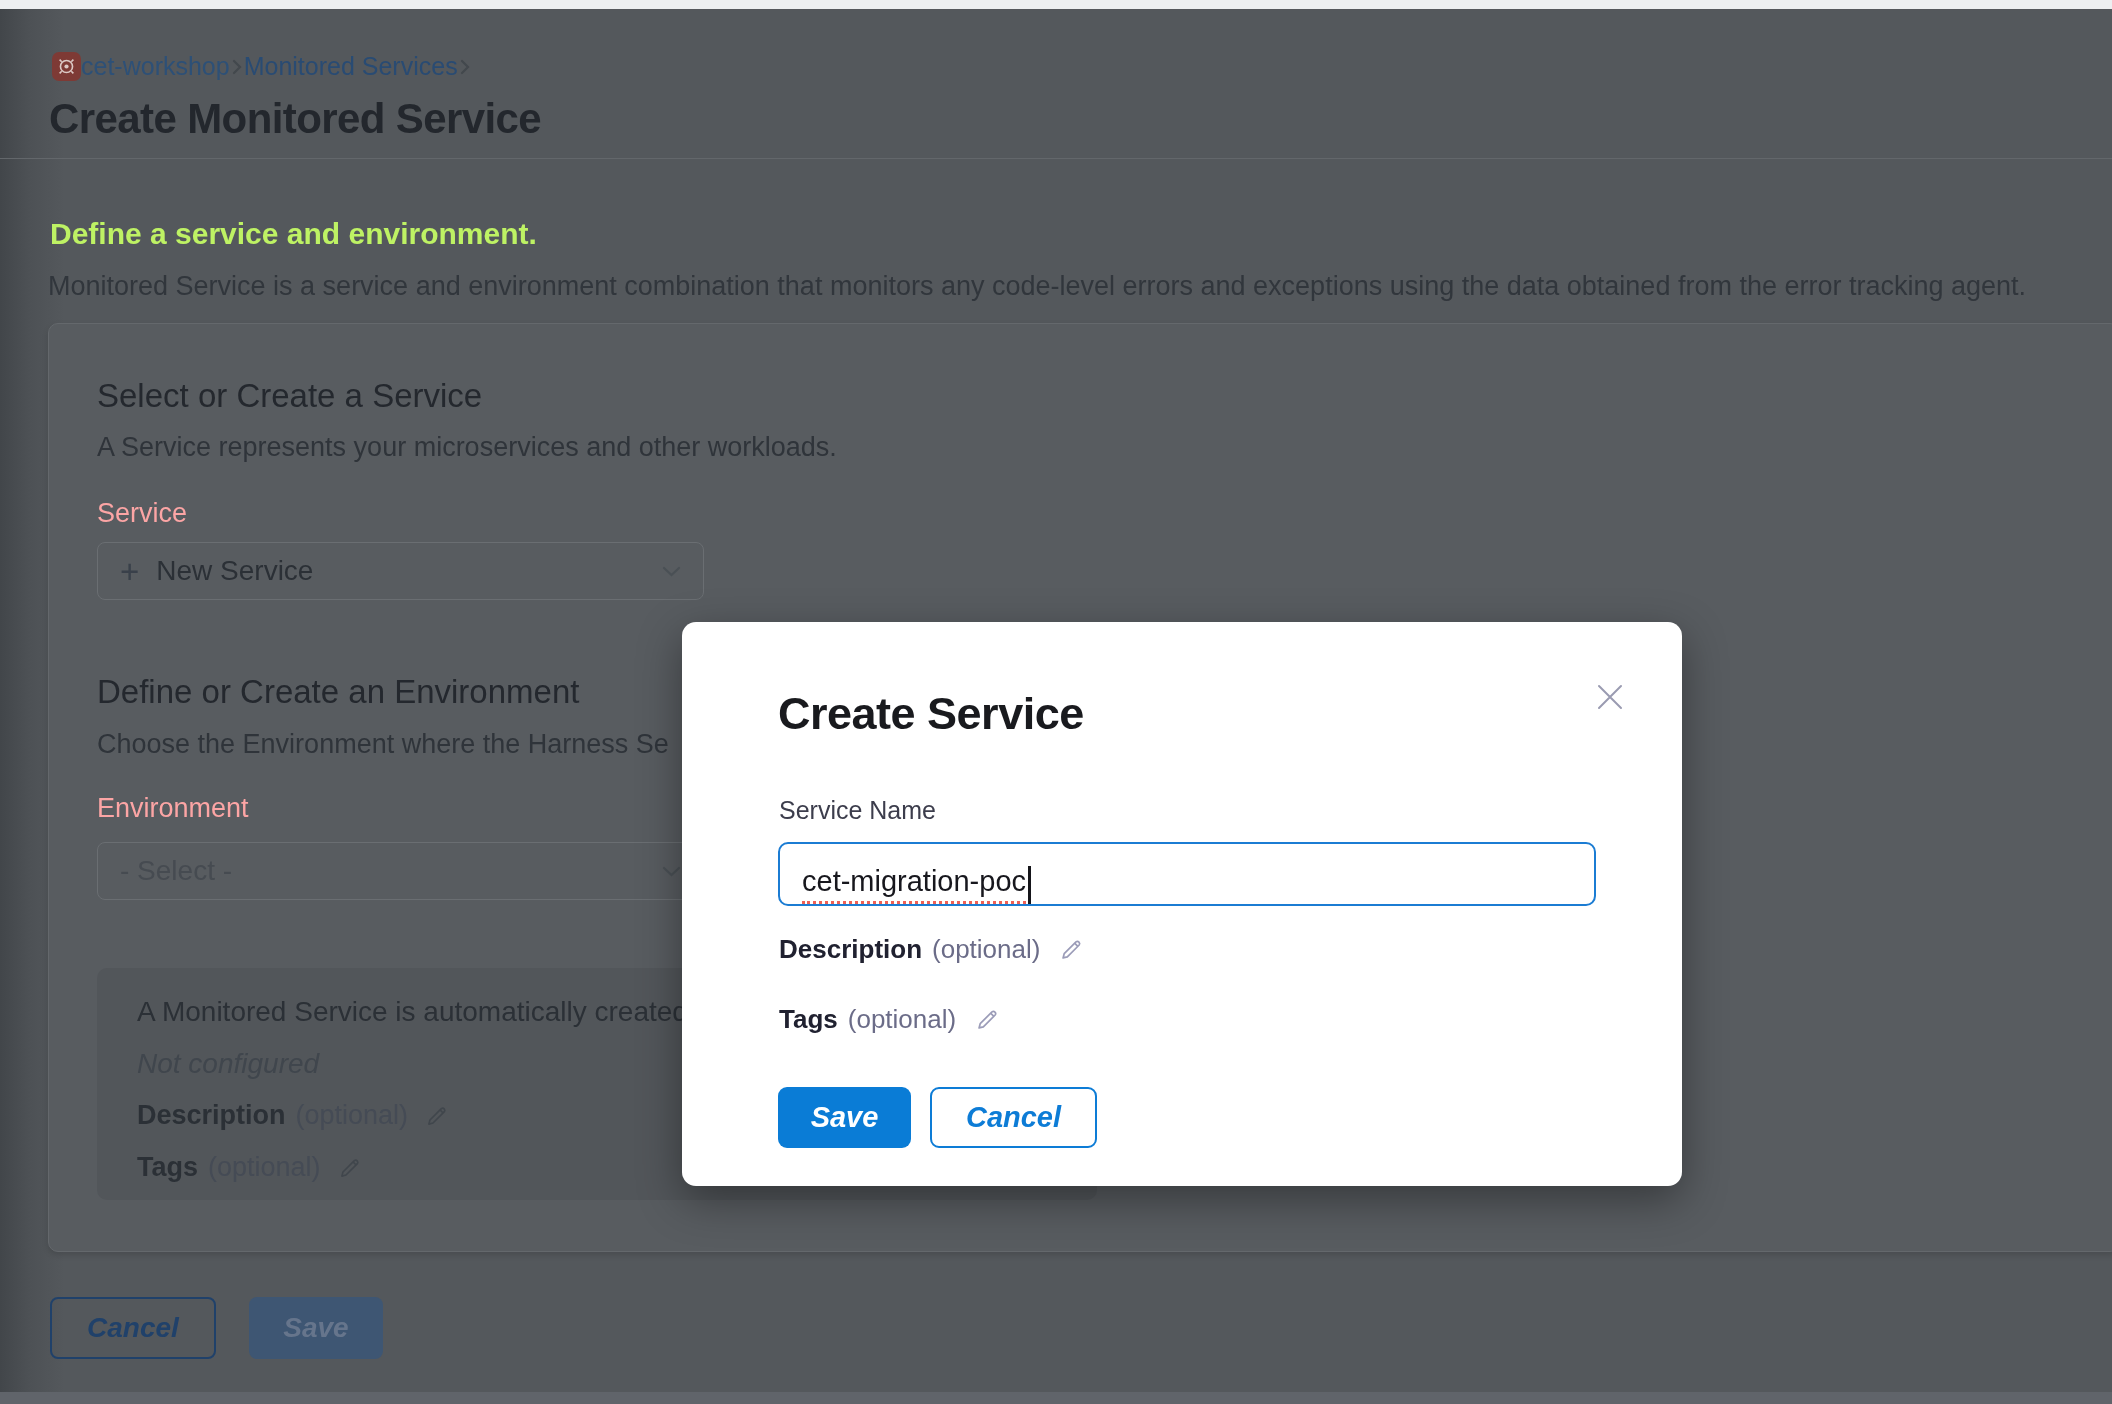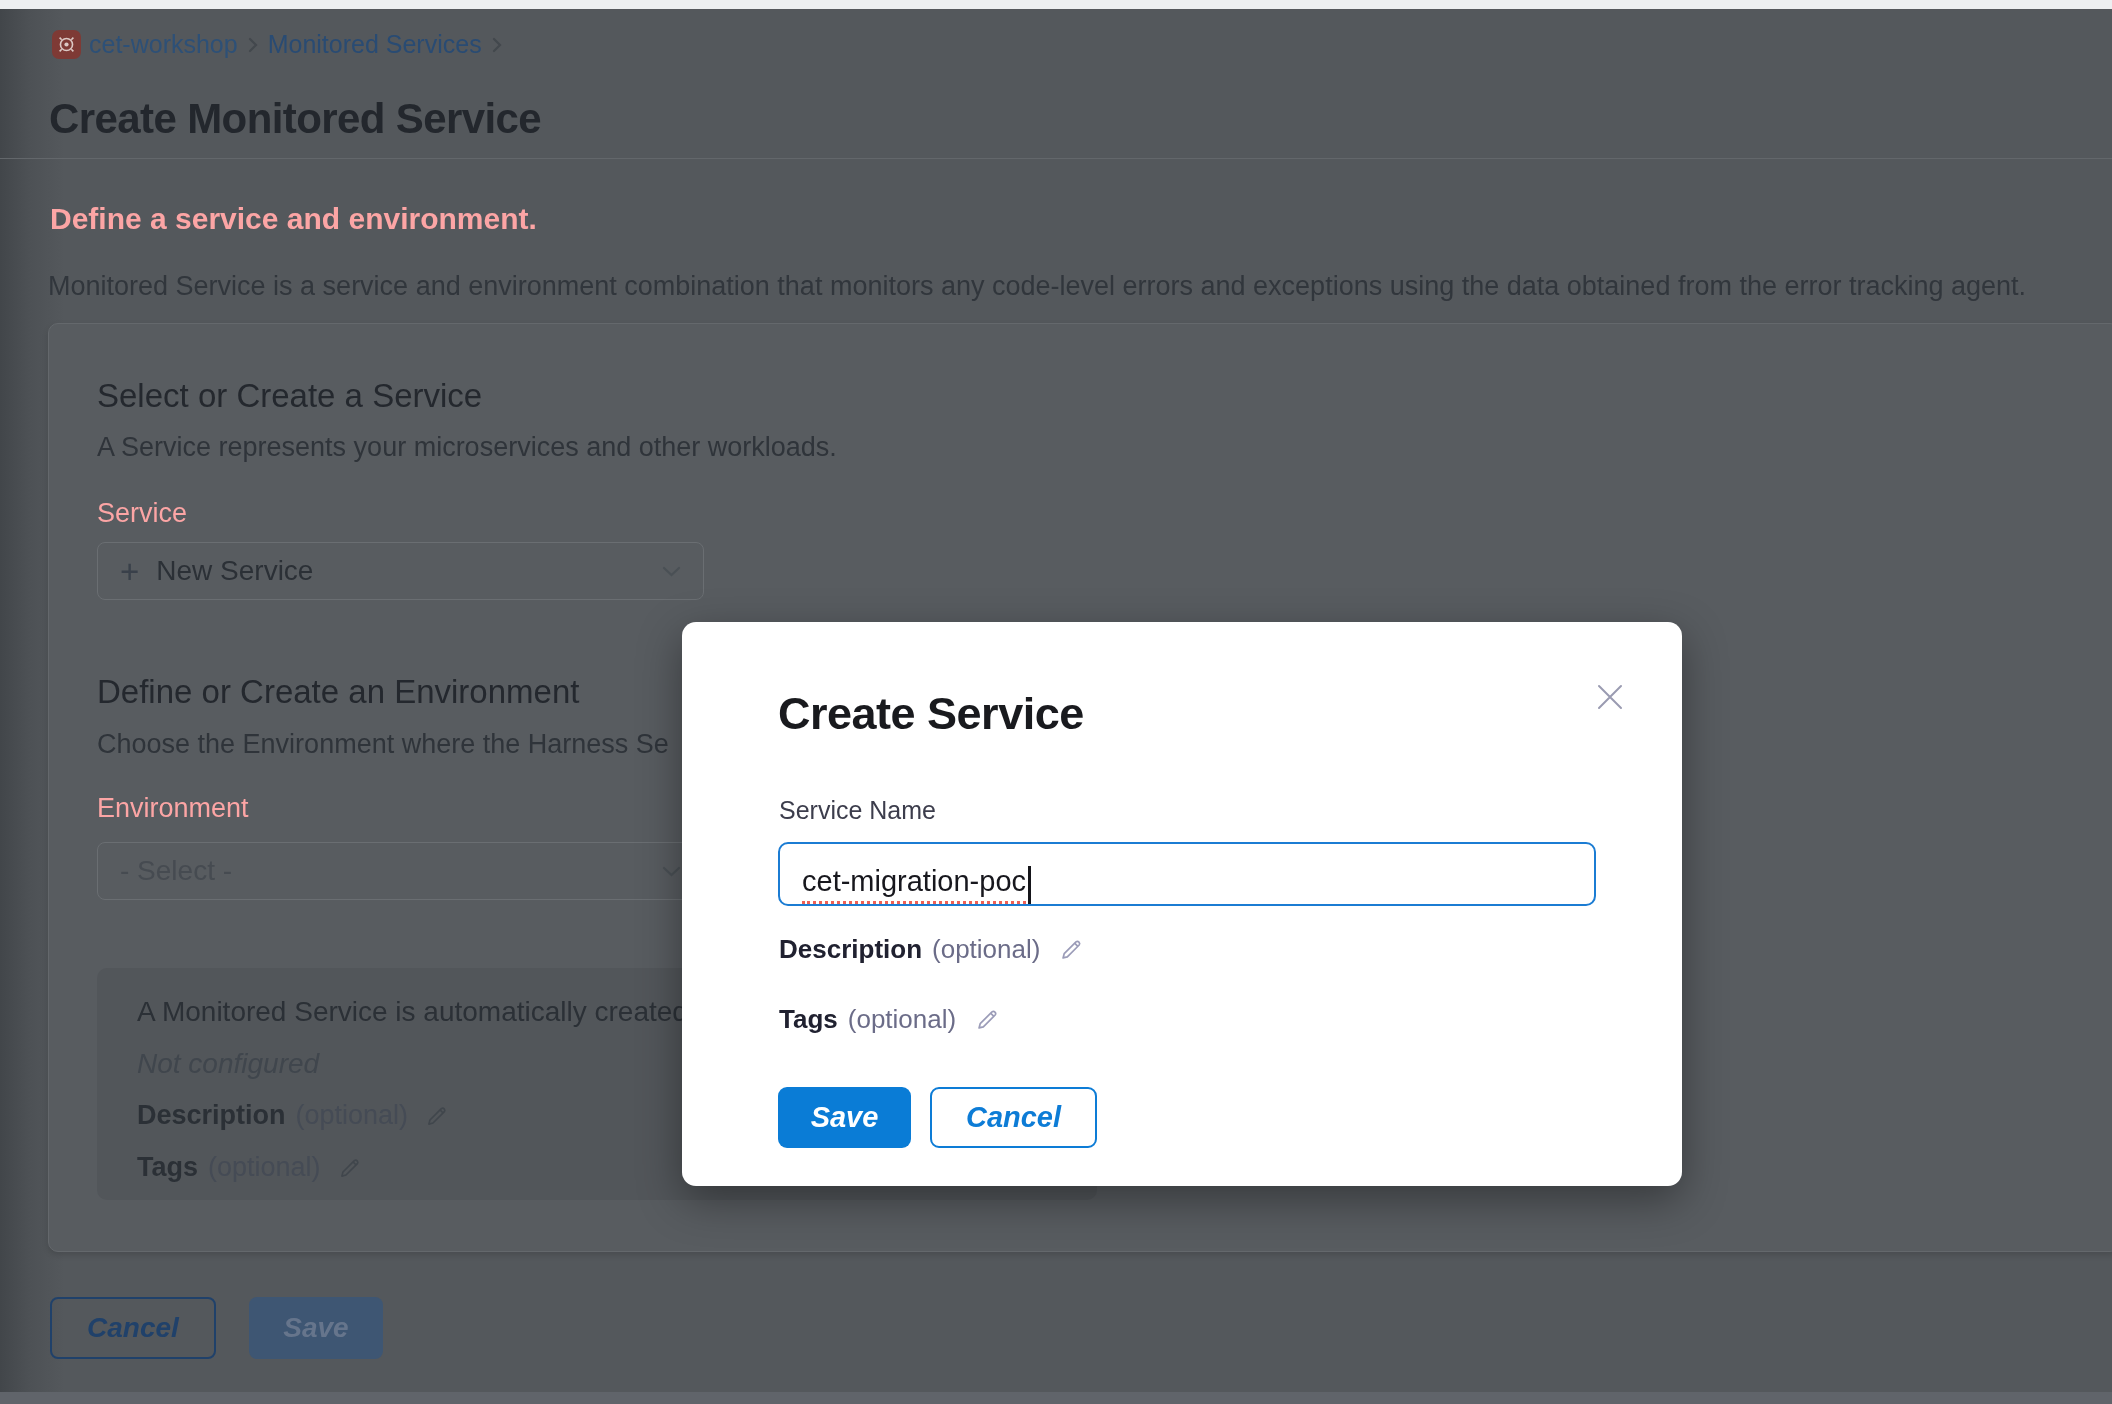--- a/index.html
+++ b/index.html
@@ -8,30 +8,30 @@
           -webkit-font-smoothing:antialiased;}
   .abs{position:absolute;}
 
   
   .top-strip{left:0;top:0;width:2112px;height:9px;background:#edeff1;}
   .left-shade{left:0;top:9px;width:64px;height:1395px;
               background:linear-gradient(90deg,#42464a 0%,#4d5155 45%,#54585c 100%);}
   .bottom-strip{left:0;top:1392px;width:2112px;height:12px;background:#60646a;}
 
   
-  .breadcrumb{left:52px;top:30px;display:flex;align-items:center;gap:8px;}
+  .breadcrumb{left:52px;top:52px;display:flex;align-items:center;gap:0;}
   .crumb-icon{width:29px;height:29px;border-radius:7px;background:#7e3a35;
               display:flex;align-items:center;justify-content:center;}
   .crumb-link{font-size:25px;color:#2d5077;}
   .crumb-link.second{color:#294b73;}
   .crumb-sep{color:#43484d;display:flex;align-items:center;}
   .page-title{left:49px;top:95px;font-size:42px;font-weight:700;color:#23272d;letter-spacing:-0.6px;}
   .header-divider{left:0;top:158px;width:2112px;height:1px;background:#63676b;}
 
-  .intro-heading{left:50px;top:202px;font-size:30px;font-weight:700;color:#fca5a5;}
+  .intro-heading{left:50px;top:217px;font-size:30px;font-weight:700;color:#bef264;}
   .intro-text{left:48px;top:271px;font-size:27px;color:#31363c;white-space:nowrap;}
 
   
   .card{left:48px;top:323px;width:2070px;height:927px;background:#585c60;
         border:1px solid #64686c;border-radius:10px;box-shadow:0 3px 6px rgba(0,0,0,.14);}
   .section-heading{font-size:33px;font-weight:400;color:#24282e;}
   .section-sub{font-size:27px;color:#2f343a;white-space:nowrap;}
   .field-label{font-size:27px;color:#fca5a5;}
 
   .svc-heading{left:97px;top:377px;}

